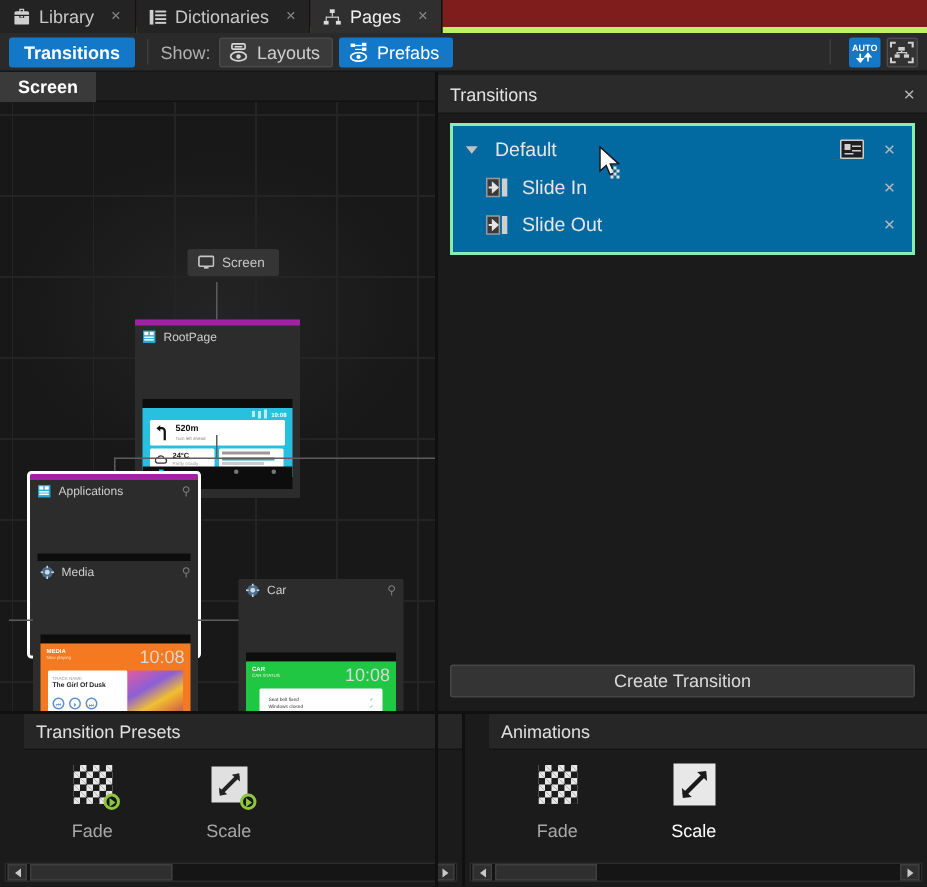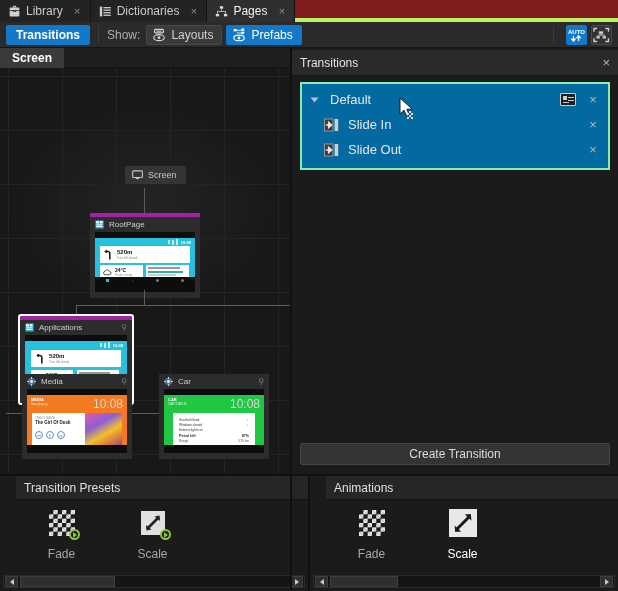--- a/index.html
+++ b/index.html
@@ -97,21 +97,21 @@
   }
   .conn { position: absolute; background: #5c5c5c; }
 
   .pagenode { background: #2c2c2c; border-radius: 1px; }
   .pagenode .topbar { height: 4px; background: #a322a3; }
   .pagenode .ptitle {
     display: flex; align-items: center; gap: 5px;
     padding: 3px 5px 3px 5px; font-size: 8px; color: #cfcfcf;
   }
   .pagenode .ptitle .pin { margin-left: auto; color: #7d7d7d; font-size: 8px; }
-  .pagenode .screenwrap { padding: 0 5px 6px 5px; }
+  .pagenode .screenwrap { padding: 0 5px 6px 5px; margin-top: 34px; }
   .pagenode .blackband { background: #0d0d0d; }
   .pagenode.selected { outline: 2px solid #ffffff; outline-offset: 0px; }
 
   
   .mock { position: relative; overflow: hidden; }
   .mock .hdr { display:flex; justify-content:flex-end; align-items:center; height:18%; padding-right:4%; }
   .mock .hdr .dots { display:flex; gap:2px; align-items:center; }
   .mock .hdr .dots i { display:block; width:2px; height:4px; background:rgba(255,255,255,.7); }
   .mock .hdr .tm { font-size:4px; color:#fff; font-weight:bold; margin-left:3px; }
   .card { background:#fff; border-radius:1px; }
@@ -488,21 +488,21 @@
                   <span style="width:8px;height:8px;border:1px solid #5b8fc9;border-radius:50%;display:flex;align-items:center;justify-content:center;font-size:4px;color:#5b8fc9;">⏭</span>
                 </div>
               </div>
               <div style="flex:1; background:linear-gradient(150deg,#e45ba0 0%,#8b5fd6 35%,#f0c030 60%,#e07a3a 80%,#7a4aa0 100%);"></div>
             </div>
           </div>
           <div class="blackband" style="height:8px;"></div>
         </div>
       </div>
 
-      <div class="node pagenode" style="left:159px; top:306px; width:110px;">
+      <div class="node pagenode" style="left:159px; top:318px; width:110px;">
         <div class="ptitle">
           <svg width="9" height="9" viewBox="0 0 12 12">
             <circle cx="6" cy="6" r="5" fill="#4a6d8c"></circle>
             <circle cx="6" cy="6" r="2.2" fill="#cfd8de"></circle>
             <g fill="#cfd8de">
               <rect x="5.3" y="0" width="1.4" height="2.4"></rect>
                 <rect x="5.3" y="9.6" width="1.4" height="2.4"></rect>
               <rect x="0" y="5.3" width="2.4" height="1.4"></rect>
                 <rect x="9.6" y="5.3" width="2.4" height="1.4"></rect>
             </g>

